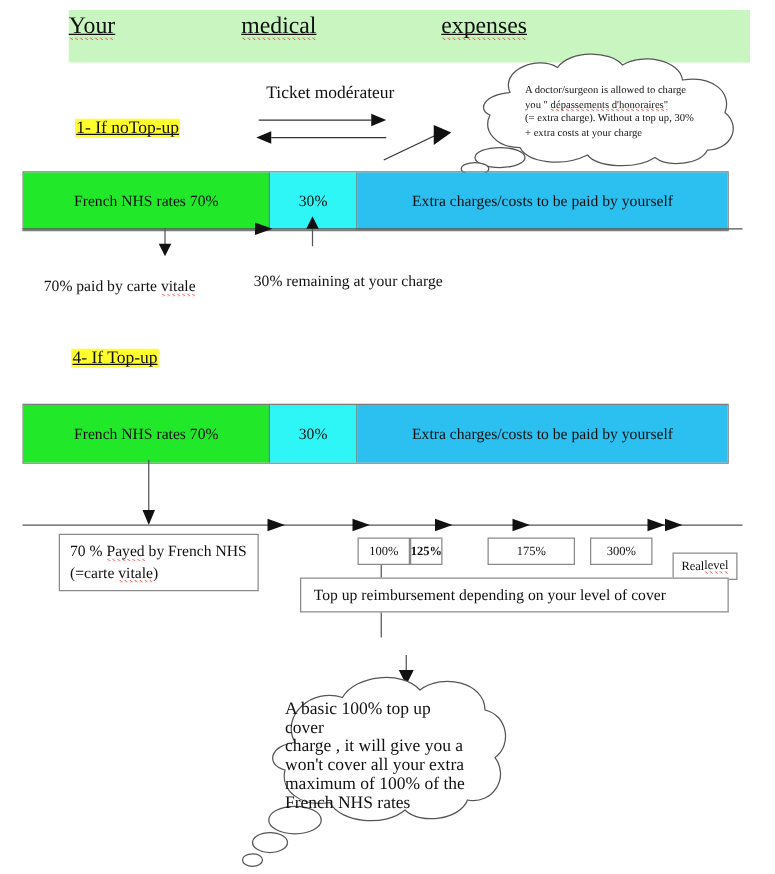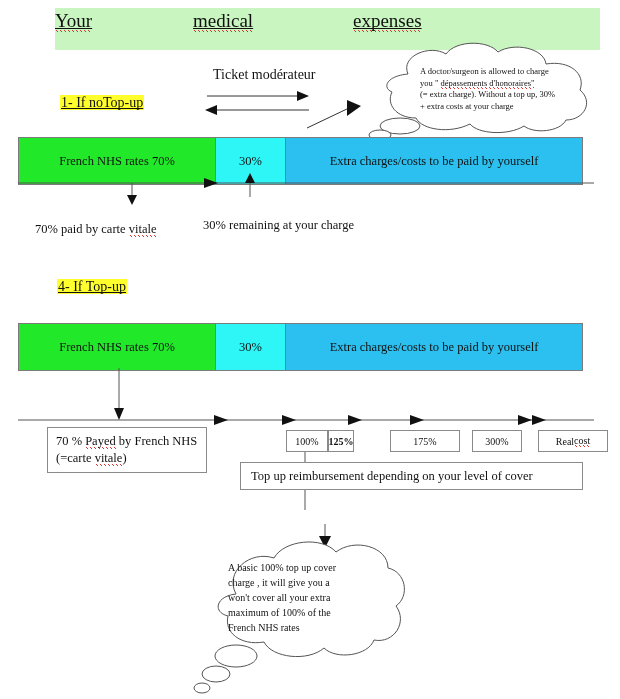--- a/index.html
+++ b/index.html
@@ -99,31 +99,31 @@
     border:1px solid #8a8a8a;
     box-sizing:border-box;
     background:#fff;
     position:absolute;
     top:430px;
   }
   .p100{left:286px;width:42px;}
   .p125{left:328px;width:26px;font-weight:bold;}
   .p175{left:390px;width:70px;}
   .p300{left:452px;width:50px;margin-left:20px;}
-  .preal{left:538px;width:70px;}
+  .preal{left:538px;width:52px;margin-top:12px;}
 
   
   .cloud-text{
     position:absolute;
     font-size:8.5px;
     line-height:11.5px;
     color:#111;
   }
   .cloud1-text{left:420px;top:66px;width:175px;}
-  .cloud2-text{left:228px;top:560px;width:150px;font-size:10px;line-height:15px;}
+  .cloud2-text{left:228px;top:560px;width:150px;font-size:14px;line-height:15px;}
 
   svg{display:block;overflow:visible;}
   .ln{stroke:#555;stroke-width:1;fill:none;}
   .lnd{stroke:#333;stroke-width:1;fill:none;}
   .cl{stroke:#555;stroke-width:1;fill:#fff;}
   .ahead{fill:#111;}
 </style>
 </head>
 <body>
 
@@ -202,21 +202,21 @@
     <polygon class="ahead" points="330,3 344,8 330,13"></polygon>
     <polygon class="ahead" points="392,3 406,8 392,13"></polygon>
     <polygon class="ahead" points="500,3 514,8 500,13"></polygon>
     <polygon class="ahead" points="514,3 528,8 514,13"></polygon>
   </svg>
 
   <div class="pct p100">100%</div>
   <div class="pct p125">125%</div>
   <div class="pct p175">175%</div>
   <div class="pct p300">300%</div>
-  <div class="pct preal">Real <span class="sq">cost</span></div>
+  <div class="pct preal">Real <span class="sq">level</span></div>
 
   <svg class="abs" style="left:300px;top:452px;" width="10" height="60">
     <line class="ln" x1="5" y1="0" x2="5" y2="58"></line>
   </svg>
 
   <div class="abs box box-nhs">70 % <span class="sq">Payed</span> by French NHS (=carte <span class="sq">vitale</span>)</div>
   <div class="abs box box-topup">Top up reimbursement depending on your level of cover</div>
 
   <svg class="abs" style="left:316px;top:524px;" width="20" height="26">
     <line class="ln" x1="9" y1="0" x2="9" y2="14"></line>

